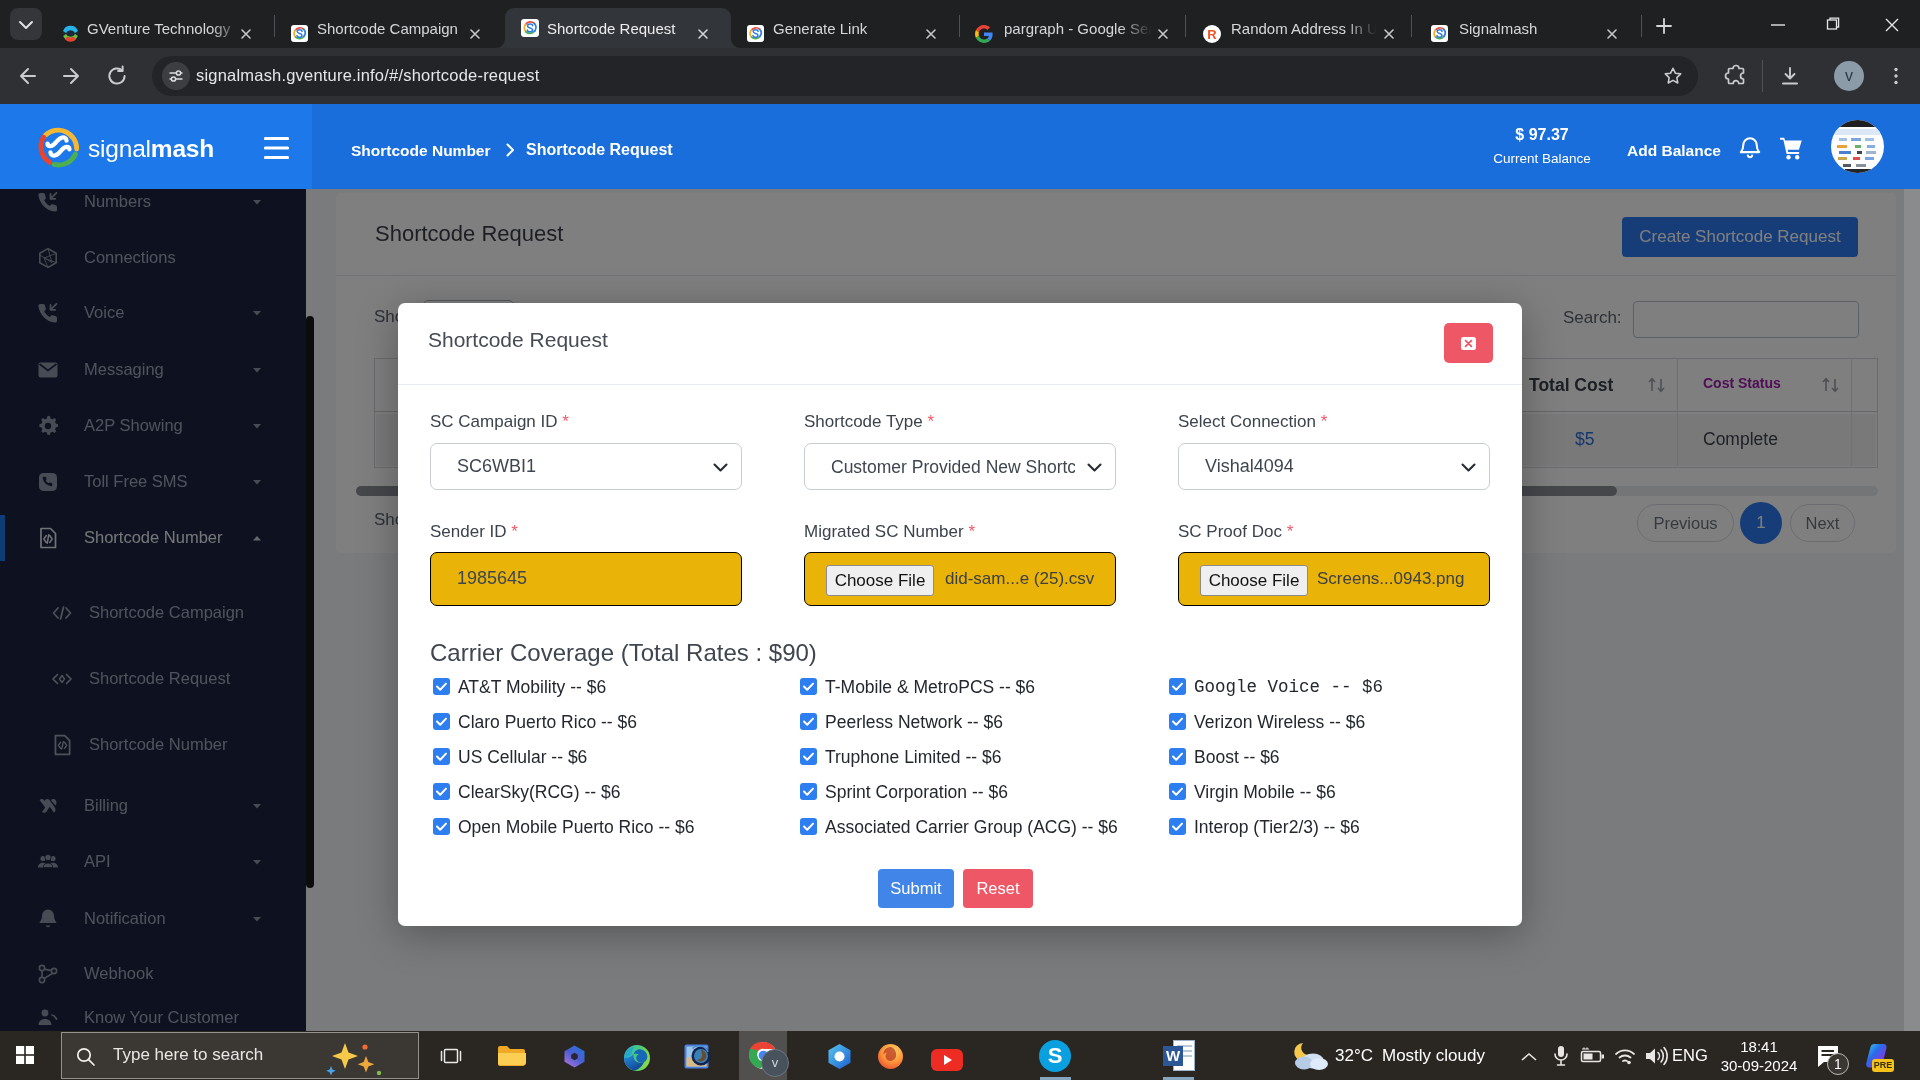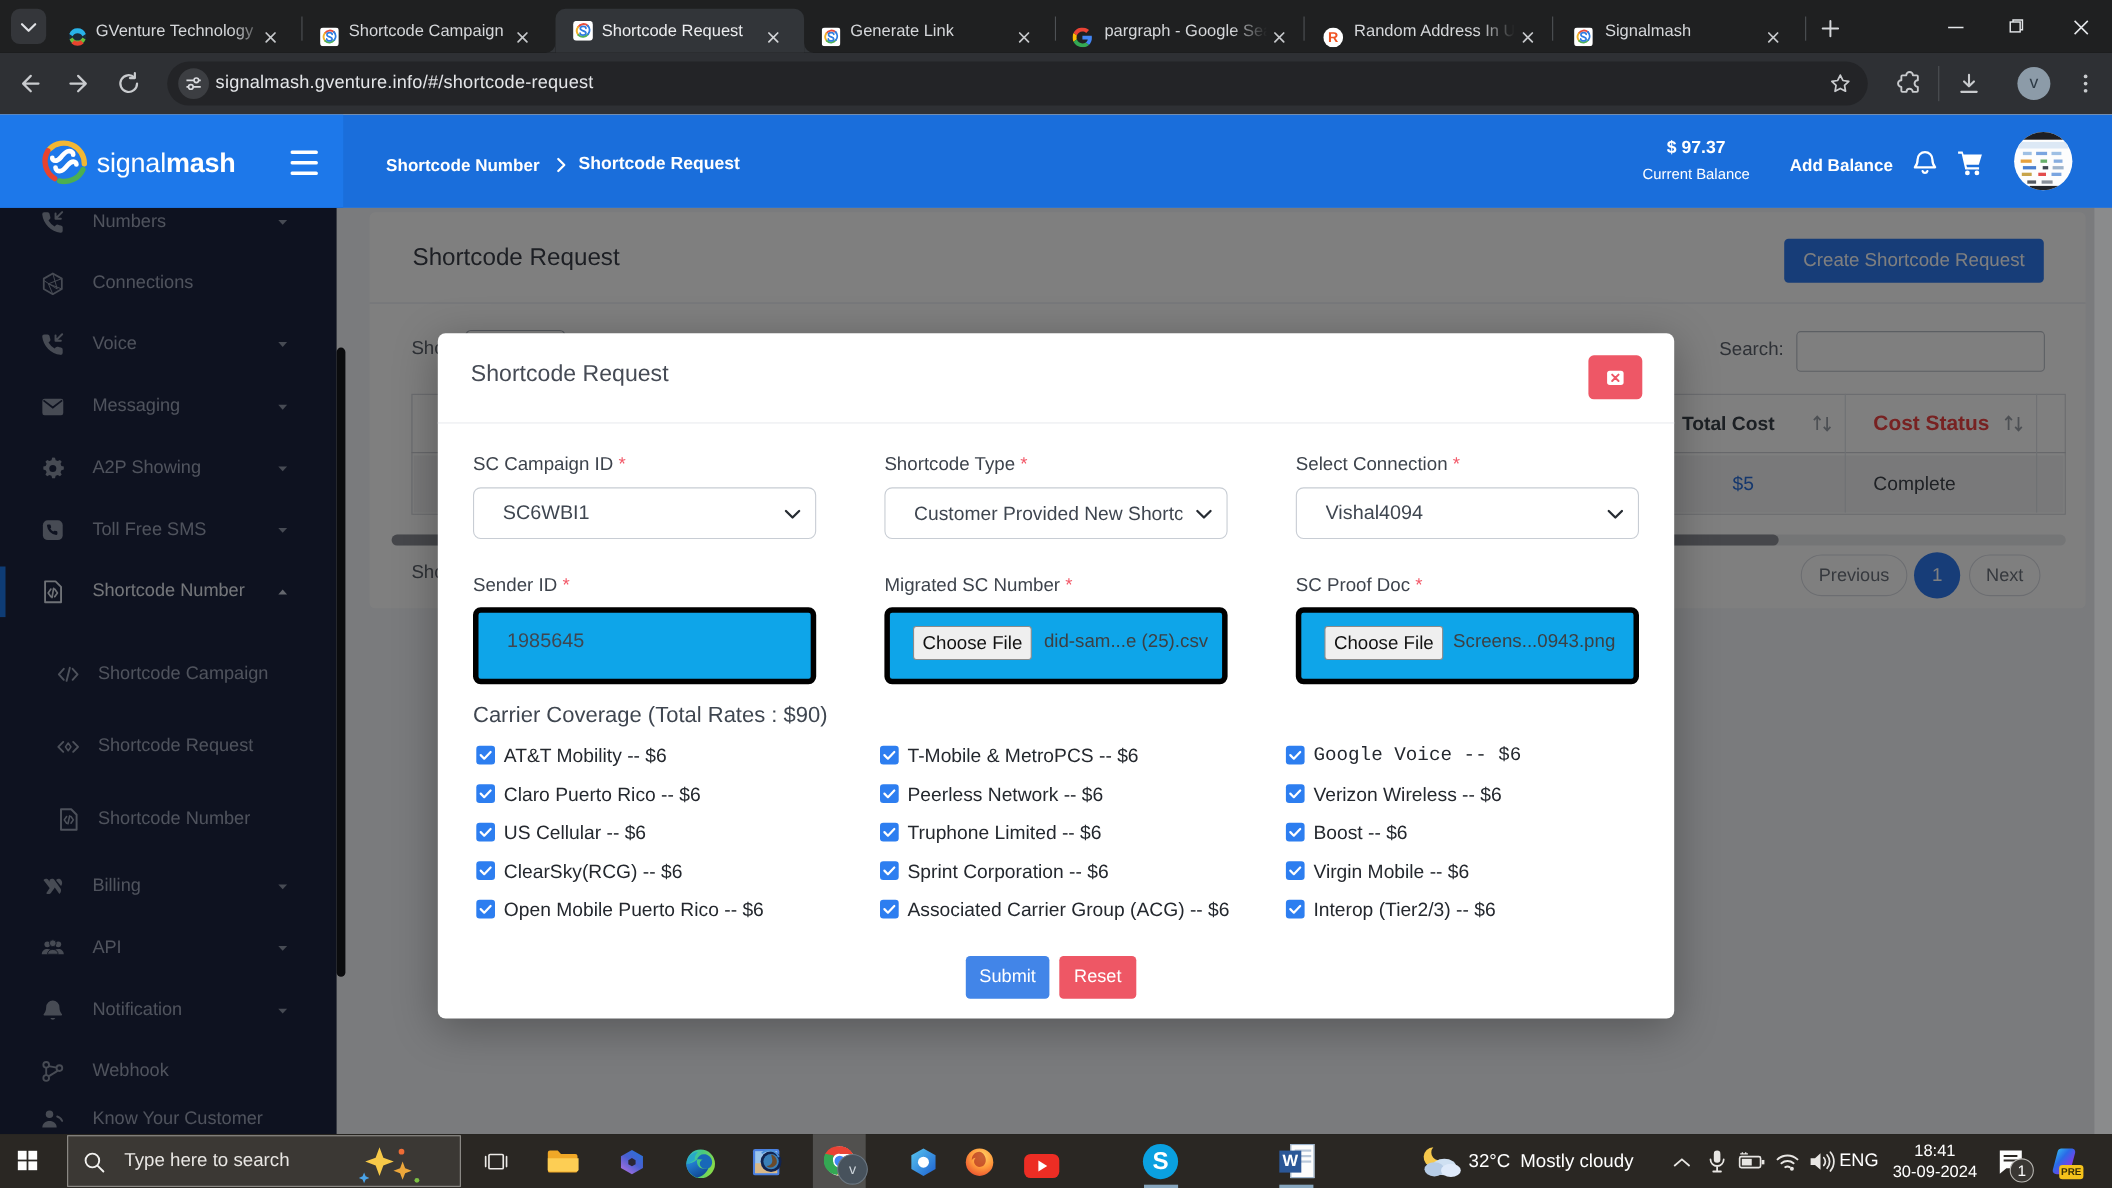--- a/index.html
+++ b/index.html
@@ -31,21 +31,21 @@
   .sub .ic { left:50px; }
   #content { position:absolute; left:306px; top:85px; width:1614px; height:842px; z-index:1; }
   #card { position:absolute; left:30px; top:4px; width:1560px; height:360px; background:#ffffff; border-radius:5px; }
   #overlay { position:absolute; left:0; top:85px; width:1920px; height:842px; background:rgba(0,0,0,0.5); z-index:40; }
   #modal { position:absolute; left:398px; top:199px; width:1124px; height:623px; background:#fff; border-radius:7px; z-index:50; box-shadow:0 8px 40px rgba(0,0,0,0.3); }
   
   .mlabel { position:absolute; font-size:17px; color:#3d434c; white-space:nowrap; }
   .mlabel b { color:#f25767; font-weight:normal; }
   .msel { position:absolute; height:47px; width:312px; border:1px solid #c8cdd4; border-radius:7px; background:#fff; font-size:18px; color:#3f4650; }
   .msel .v { position:absolute; left:26px; top:12px; white-space:nowrap; overflow:hidden; }
-  .mfile { position:absolute; height:70px; width:312px; border:5px solid #000000; border-radius:7px; background:#0ea5e9; }
+  .mfile { position:absolute; height:54px; width:312px; border:1px solid #000000; border-radius:7px; background:#eab308; }
   .cfbtn { position:absolute; left:21px; top:12px; height:31px; width:108px; text-align:center; background:#efefef; border:1px solid #8b8b8b; border-radius:3px; font-size:17px; color:#111; line-height:29px; }
   .fname { position:absolute; top:16px; font-size:17px; color:#3c4044; }
   .chk { position:absolute; width:17px; height:17px; background:#2d7ef0; border-radius:3px; }
   .chk svg { position:absolute; left:1px; top:1px; }
   .chklbl { position:absolute; font-size:17.5px; color:#24282e; white-space:nowrap; }
   
   #taskbar { position:absolute; left:0; top:1031px; width:1920px; height:49px; background:#2a2723; z-index:99; }
   svg { display:block; }
 </style>
 </head>
@@ -380,21 +380,21 @@
       <div class="abs" style="left:38px;top:165px;width:1504px;height:110px;border:1px solid #d4d7dd;"></div>
       <div class="abs" style="left:38px;top:218px;width:1504px;height:1px;background:#c9ccd2;"></div>
       <div class="abs" style="left:40px;top:221px;width:1500px;height:52px;background:#f2f3f5;"></div>
       <div class="abs" style="left:1341px;top:165px;width:1px;height:108px;background:#dde0e6;"></div>
       <div class="abs" style="left:1515px;top:165px;width:1px;height:108px;background:#dde0e6;"></div>
       <div class="abs" style="left:1193px;top:182px;font-size:17.5px;font-weight:bold;color:#394049;">Total Cost</div>
       <svg class="abs" style="left:1310px;top:182px;" width="22" height="20" viewBox="0 0 22 20">
           <path d="M6 16 V4 M3 7 L6 3.6 L9 7" stroke="#9aa0a8" stroke-width="1.6" fill="none"></path>
           <path d="M15 4 V16 M12 13 L15 16.4 L18 13" stroke="#9aa0a8" stroke-width="1.6" fill="none"></path>
         </svg>
-      <div class="abs" style="left:1367px;top:182px;font-size:19px;font-weight:bold;color:#ef4444;">Cost Status</div>
+      <div class="abs" style="left:1367px;top:182px;font-size:14px;font-weight:bold;color:#a21caf;">Cost Status</div>
       <svg class="abs" style="left:1484px;top:182px;" width="22" height="20" viewBox="0 0 22 20">
           <path d="M6 16 V4 M3 7 L6 3.6 L9 7" stroke="#9aa0a8" stroke-width="1.6" fill="none"></path>
           <path d="M15 4 V16 M12 13 L15 16.4 L18 13" stroke="#9aa0a8" stroke-width="1.6" fill="none"></path>
         </svg>
       <div class="abs" style="left:1239px;top:236px;font-size:17.5px;color:#2a6fdb;">$5</div>
       <div class="abs" style="left:1367px;top:236px;font-size:17.5px;color:#3e434a;">Complete</div>
 
       <div class="abs" style="left:20px;top:293px;width:1522px;height:10px;border-radius:5px;background:#e9eaed;"></div>
       <div class="abs" style="left:20px;top:293px;width:1261px;height:10px;border-radius:5px;background:#8d8f96;"></div>
 
@@ -500,21 +500,21 @@
     </div>
     <div class="mfile" style="left:406px;top:249px;">
       <div class="cfbtn">Choose File</div>
       <div class="fname" style="left:140px;">did-sam...e (25).csv</div>
     </div>
     <div class="mfile" style="left:780px;top:249px;">
       <div class="cfbtn">Choose File</div>
       <div class="fname" style="left:138px;">Screens...0943.png</div>
     </div>
 
-    <div class="abs" style="left:32px;top:336px;font-size:20px;color:#3f4650;">Carrier Coverage (Total Rates : $90)</div>
+    <div class="abs" style="left:32px;top:336px;font-size:24px;color:#3f4650;">Carrier Coverage (Total Rates : $90)</div>
 
     <div class="chk" style="left:35px;top:374.5px;">
         <svg width="15" height="15" viewBox="0 0 15 15">
           <path d="M3 7.5 L6.2 10.7 L12 4.6" stroke="#fff" stroke-width="2" fill="none" stroke-linecap="round" stroke-linejoin="round"></path>
         </svg>
       </div>
     <div class="chklbl" style="left:60px;top:374px;">AT&amp;T Mobility -- $6</div>
     <div class="chk" style="left:35px;top:409.5px;">
         <svg width="15" height="15" viewBox="0 0 15 15">
           <path d="M3 7.5 L6.2 10.7 L12 4.6" stroke="#fff" stroke-width="2" fill="none" stroke-linecap="round" stroke-linejoin="round"></path>

